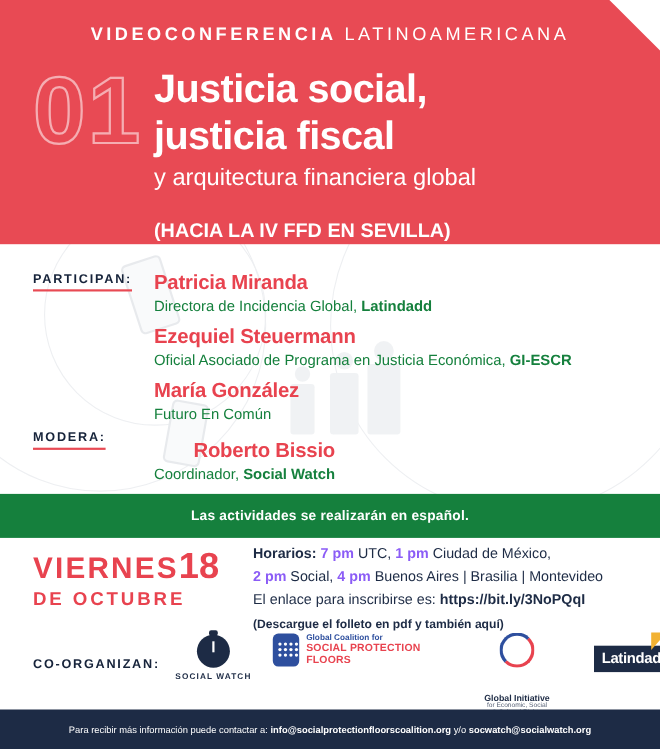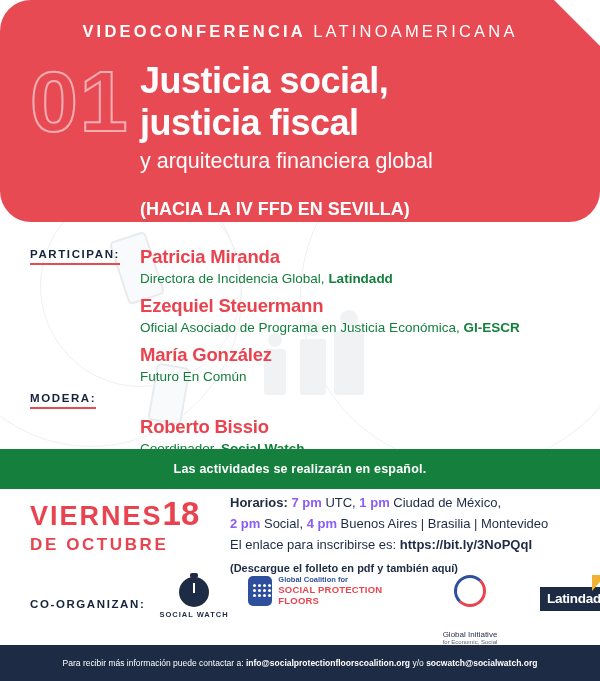--- a/index.html
+++ b/index.html
@@ -53,21 +53,20 @@
   }
 
   
   .top-band {
     position: absolute;
     left: 0;
     top: 0;
     width: 600px;
     height: 222px;
     background: #e84a54;
-    border-radius: 31px;
   }
   .white-corner {
     position: absolute;
     right: 0;
     top: 0;
     width: 0;
     height: 0;
     border-top: 46px solid #ffffff;
     border-left: 46px solid transparent;
   }
@@ -297,21 +296,21 @@
   .gcspf-t2 { font-size: 9.5px; color: #e8434f; font-weight: bold; letter-spacing: 0.2px; }
   .logo-giescr { left: 262px; width: 120px; text-align: center; }
   .gi-mark {
     width: 26px; height: 26px;
     margin: 0 auto 3px auto;
     border-radius: 50%;
     border: 3px solid #2e4f9e;
     border-right-color: #e8434f;
     border-bottom-color: #e8434f;
   }
-  .gi-t1 { font-size: 8px; color: #1d2b45; font-weight: normal; margin-top: 23px; }
+  .gi-t1 { font-size: 8px; color: #1d2b45; font-weight: bold; margin-top: 23px; }
   .gi-t2 { font-size: 6px; color: #5a6478; }
   .logo-latindadd { left: 392px; width: 120px; }
   .lat-box {
     background: #1d2b45;
     color: #ffffff;
     font-size: 13.5px;
     font-weight: bold;
     padding: 4px 7px 5px 7px;
     display: inline-block;
     margin-top: 12px;
@@ -397,21 +396,21 @@
   <div class="speaker" style="top:294px;">
     <div class="name">Ezequiel Steuermann</div>
     <div class="role">
       <span>Oficial Asociado de Programa en Justicia Económica,</span>
       <b>GI-ESCR</b>
     </div>
   </div>
 
   <div class="section-label" style="left:30px; top:392px;">MODERA:</div>
 
-  <div class="speaker" style="top:415px;">
+  <div class="speaker" style="top:397px;text-align:right;">
     <div class="name">Roberto Bissio</div>
     <div class="role">
       <span>Coordinador,</span>
       <b>Social Watch</b>
     </div>
   </div>
 
   <div class="navy-strip">Las actividades se realizarán en español.</div>
 
   <div class="date-block">

